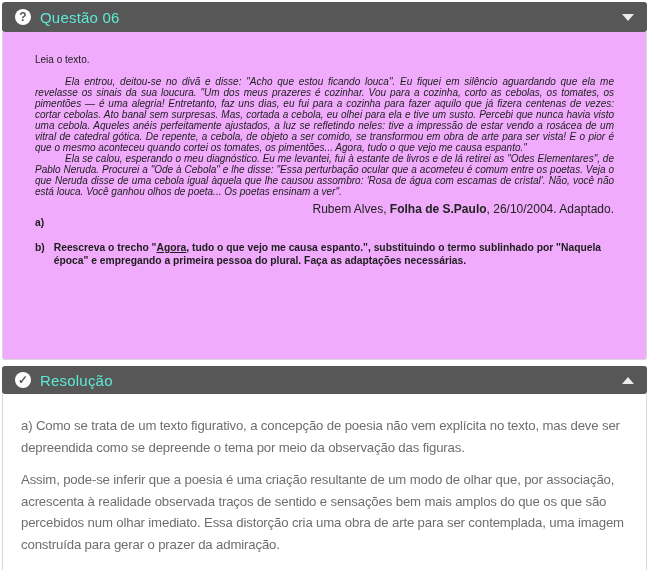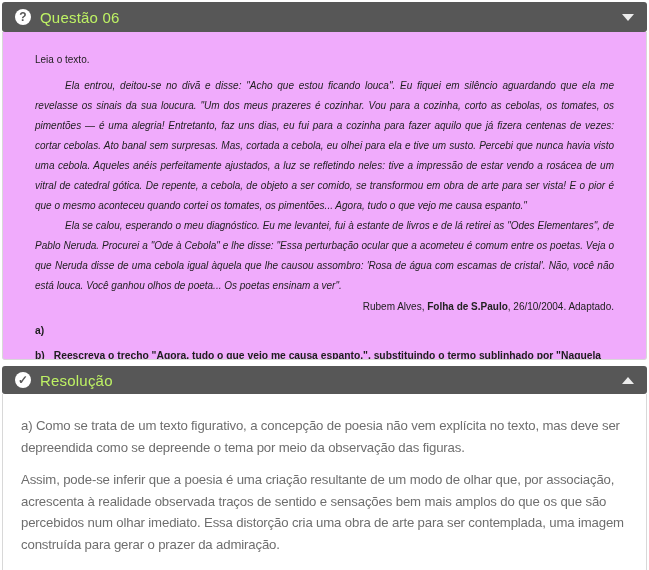--- a/index.html
+++ b/index.html
@@ -28,21 +28,21 @@
     border-radius:50%;
     color:#575757;
     font-size:12px;
     font-weight:bold;
     display:flex; align-items:center; justify-content:center;
     line-height:1;
     flex:0 0 auto;
   }
   .icon-circle .glyph { transform:translateY(-0.5px); }
   .acc-title {
-    color:#bef264;
+    color:#5eead4;
     font-size:15px;
     letter-spacing:0.2px;
   }
   .caret {
     margin-left:auto;
     width:0; height:0;
     border-left:6px solid transparent;
     border-right:6px solid transparent;
   }
   .caret-down { border-top:7px solid #ececec; }
@@ -66,29 +66,29 @@
   .scan-title {
     text-align:center;
     font-weight:bold;
     font-style:italic;
     font-size:10.5px;
     margin-bottom:13px;
   }
   .scan-par {
     font-style:italic;
     text-align:justify;
-    line-height:20px;
+    line-height:11px;
     font-size:10px;
   }
   .indent { text-indent:30px; }
   .citation {
     text-align:right;
-    font-size:10px;
+    font-size:12px;
     margin-top:5px;
-    margin-bottom:12px;
+    margin-bottom:0;
     color:#222;
   }
   .item {
     display:flex;
     gap:9px;
     font-size:10.3px;
     font-weight:600;
     line-height:13px;
     margin-bottom:12px;
     color:#1d1d1d;

